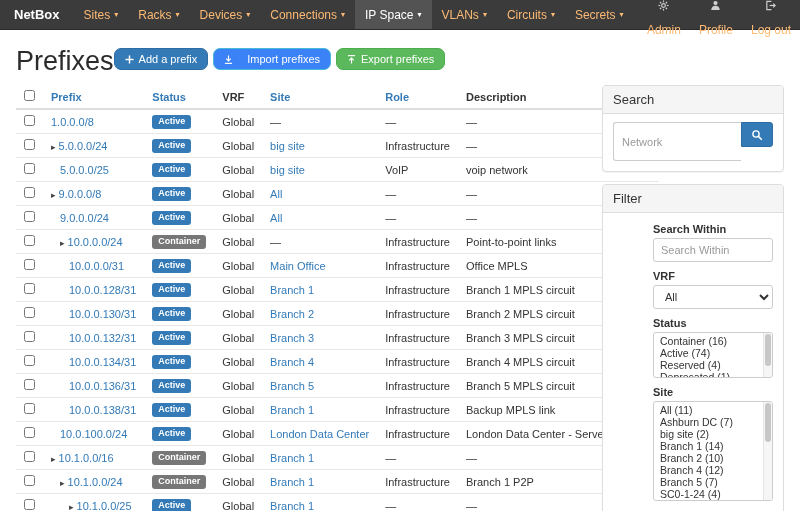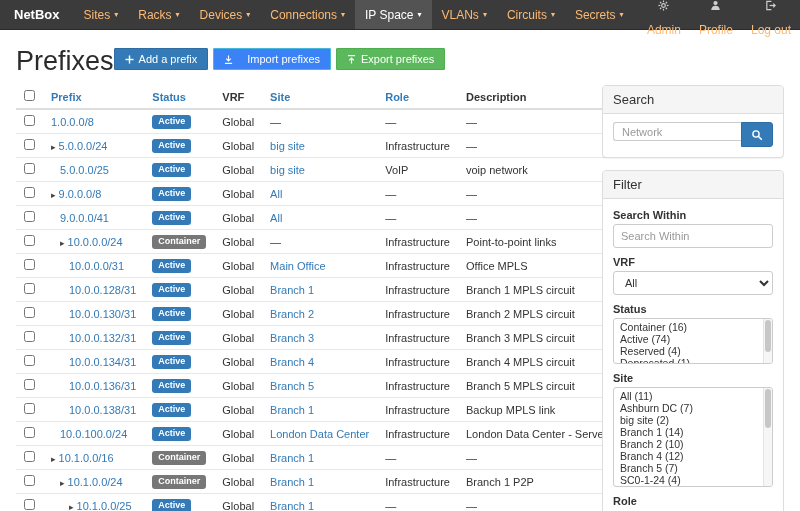--- a/index.html
+++ b/index.html
@@ -33,21 +33,21 @@
   
   .page-header {
     display:flex; justify-content:flex-start; align-items:flex-start;
     padding:16px 16px 8px 16px;
   }
   h1.page-title { margin:0; font-size:27px; font-weight:normal; color:#2b2b2b; }
   .actions { display:flex; gap:5px; padding-top:2px; }
   .btn {
     display:inline-flex; align-items:center; gap:5px;
     font-size:11px; font-family:inherit; color:#fff; cursor:pointer;
-    padding:4px 10px; border-radius:1px; border:1px solid transparent;
+    padding:4px 10px; border-radius:7px; border:1px solid transparent;
   }
   .btn-primary { background:#337ab7; border-color:#2e6da4; }
   .btn-info    { background:#3b82f6; border-color:#46b8da;gap:14px; }
   .btn-success { background:#5cb85c; border-color:#4cae4c; }
   .btn-icon { display:inline-flex; align-items:center; }
 
   
   .content { display:flex; padding:0 16px; gap:14px; align-items:flex-start; }
   .main { flex:1 1 auto; min-width:0; }
   .sidebar { flex:0 0 182px; width:182px; }
@@ -87,31 +87,31 @@
     background:#fff; box-shadow:0 1px 1px rgba(0,0,0,0.05);
   }
   .panel-heading {
     background:#f5f5f5; border-bottom:1px solid #ddd;
     padding:6px 10px; font-size:13px; color:#333;
     border-radius:3px 3px 0 0;
   }
   .panel-body { padding:8px 10px 10px 10px; }
   .input-group { display:flex; }
   .input-group input {
-    flex:1 1 auto; min-width:0; height:19px; font-size:11px; font-family:inherit;
+    flex:1 1 auto; min-width:0; height:39px; font-size:11px; font-family:inherit;
     padding:0 8px; border:1px solid #ccc; border-right:none;
     border-radius:3px 0 0 3px; color:#333;
   }
   .input-group input::placeholder, .field input::placeholder { color:#9a9a9a; }
   .search-btn {
     flex:0 0 32px; height:25px; background:#337ab7; border:1px solid #2e6da4;
     border-radius:0 3px 3px 0; cursor:pointer;
     display:flex; align-items:center; justify-content:center;
   }
-  .field { margin-bottom:6px; }
+  .field { margin-bottom:6px;margin-left:40px; }
   .field label {
     display:block; font-size:11px; font-weight:bold; color:#333;
     margin:0 0 3px 0; padding-top:2px;
   }
   .field input, .field select {
     width:100%; height:24px; font-size:11px; font-family:inherit;
     padding:0 7px; border:1px solid #ccc; border-radius:3px; color:#333;
     background:#fff;
   }
   .listbox {
@@ -305,21 +305,21 @@
     </td>
     <td class="col-status"><span class="tag tag-primary">Active</span></td>
     <td class="col-vrf">Global</td>
     <td class="col-site"><a class="tbl-link">All</a></td>
     <td class="col-role">—</td>
     <td>—</td>
   </tr>
           <tr>
     <td class="col-check"><input type="checkbox" style=""></td>
     <td class="col-prefix">
-      <span class="row-indent" style="width: 9px;"></span><a class="tbl-link">9.0.0.0/41</a>
+      <span class="row-indent" style="width: 9px;"></span><a class="tbl-link">9.0.0.0/24</a>
     </td>
     <td class="col-status"><span class="tag tag-primary">Active</span></td>
     <td class="col-vrf">Global</td>
     <td class="col-site"><a class="tbl-link">All</a></td>
     <td class="col-role">—</td>
     <td>—</td>
   </tr>
           <tr>
     <td class="col-check"><input type="checkbox" style=""></td>
     <td class="col-prefix">

